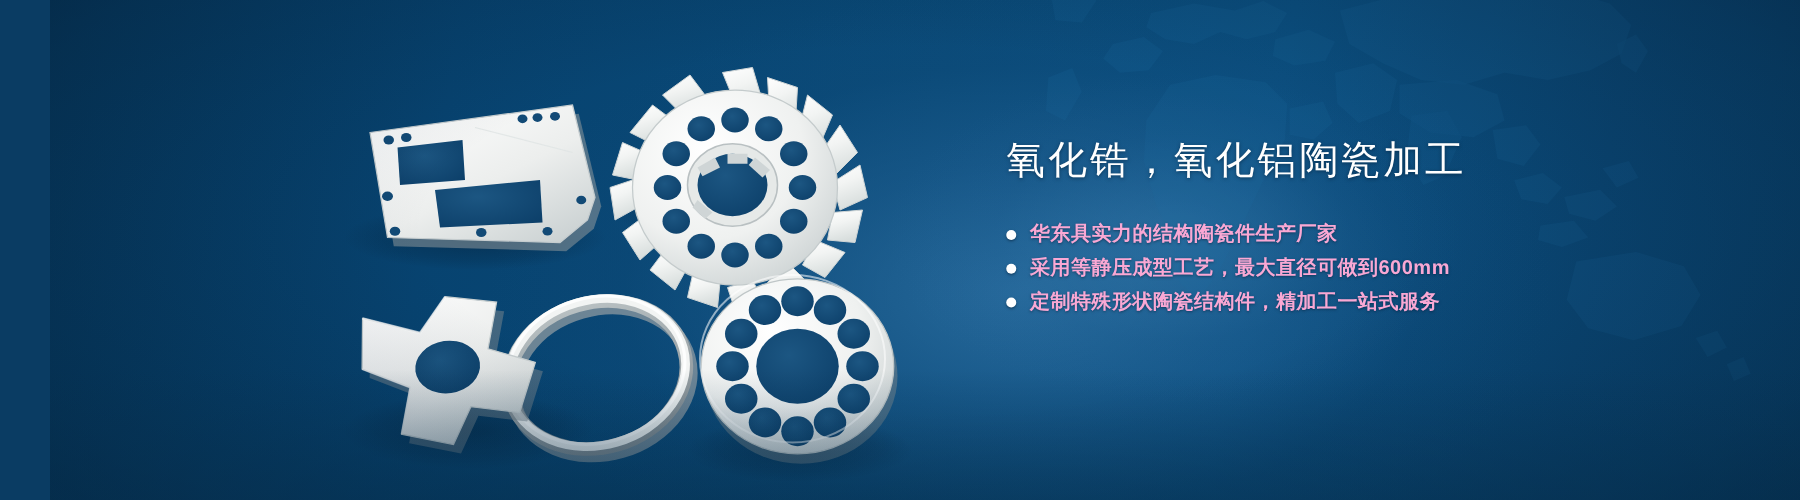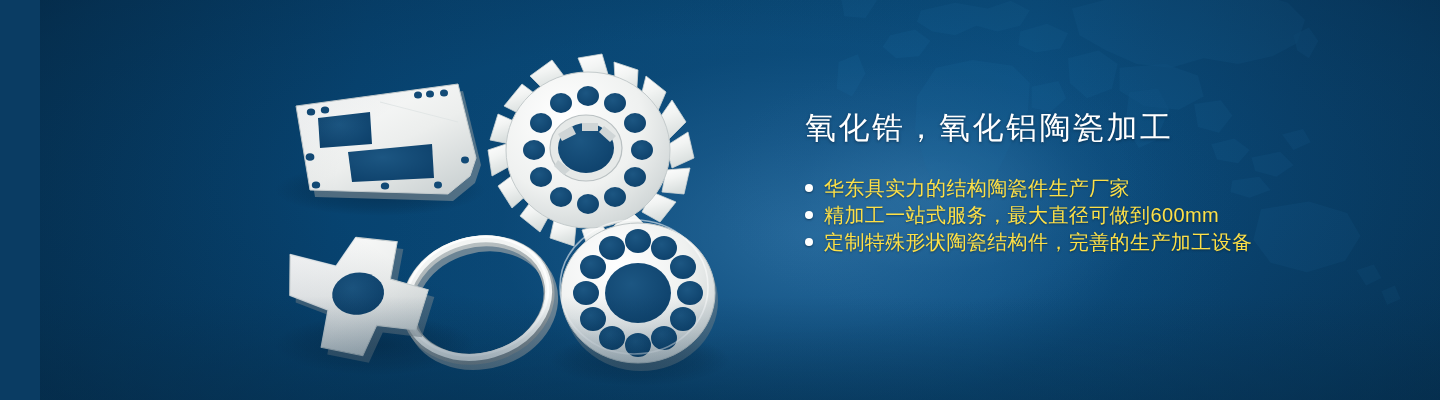--- a/index.html
+++ b/index.html
@@ -86,26 +86,27 @@
   }
   .dot{
     flex:0 0 auto;
     width:8px;height:8px;
     border-radius:50%;
     background:#ffffff;
     margin-right:11px;
     box-shadow:0 1px 2px rgba(2,24,44,.5);
   }
   .btext{
-    font-size:20px;
-    color:#fde047;
+    font-size:16px;
+    color:#f9a8d4;
     letter-spacing:.4px;
     line-height:24px;
     white-space:nowrap;
     text-shadow:0 1px 2px rgba(2,24,44,.5);
+    font-weight:bold;
   }
 </style>
 </head>
 <body>
 
 <div class="banner">
 
   <div class="bg-base"></div>
   <div class="bg-glow"></div>
   <div class="bg-glow2"></div>
@@ -301,22 +302,22 @@
   <div class="copy">
     <h1 class="headline">氧化锆，氧化铝陶瓷加工</h1>
 
     <ul class="bullets">
       <li class="bullet">
         <span class="dot"></span>
         <span class="btext">华东具实力的结构陶瓷件生产厂家</span>
       </li>
       <li class="bullet">
         <span class="dot"></span>
-        <span class="btext">精加工一站式服务，最大直径可做到600mm</span>
+        <span class="btext">采用等静压成型工艺，最大直径可做到600mm</span>
       </li>
       <li class="bullet">
         <span class="dot"></span>
-        <span class="btext">定制特殊形状陶瓷结构件，完善的生产加工设备</span>
+        <span class="btext">定制特殊形状陶瓷结构件，精加工一站式服务</span>
       </li>
     </ul>
   </div>
 
 </div>
 
 </body></html>

